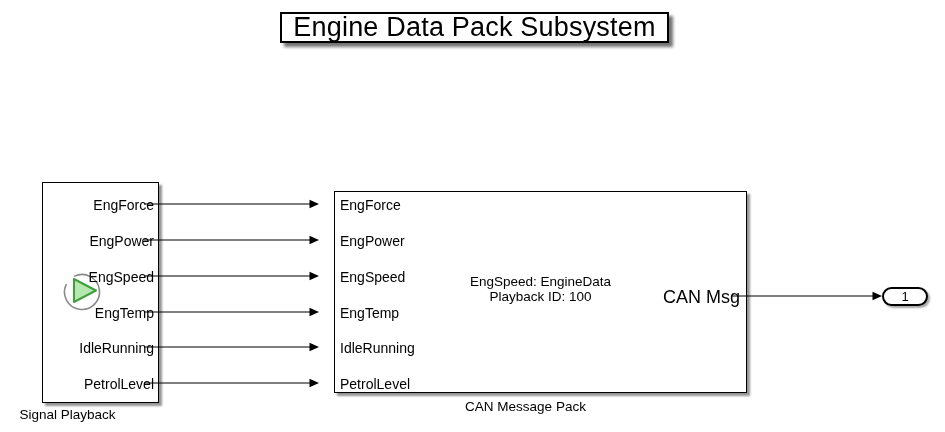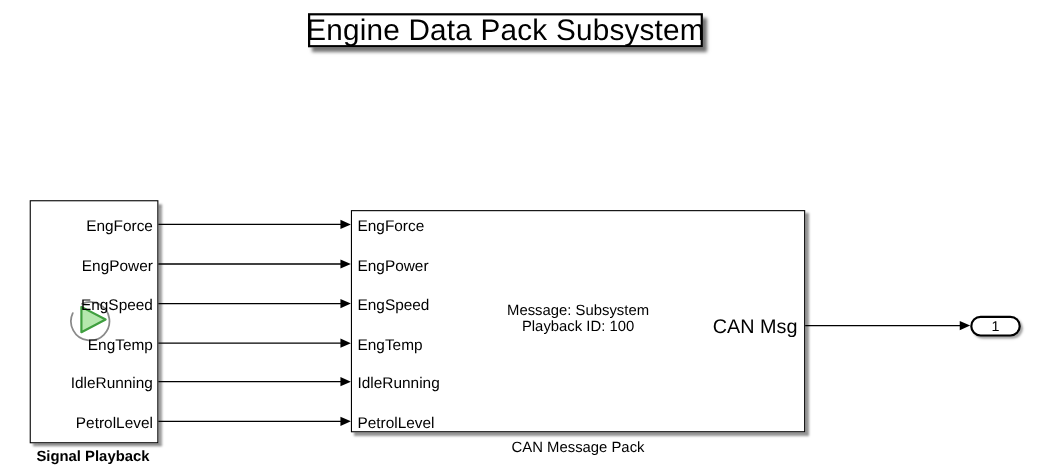--- a/index.html
+++ b/index.html
@@ -8,36 +8,37 @@
     position: relative;
     width: 945px;
     height: 432px;
     background: #ffffff;
     overflow: hidden;
   }
   
   .title-box {
     position: absolute;
     left: 280px; top: 12px;
-    width: 359px; height: 31px;
+    width: 389px; height: 31px;
     box-sizing: border-box;
     background: #ffffff;
     border: 2px solid #000;
     box-shadow: 4px 4px 3px rgba(0,0,0,0.55);
     display: flex; align-items: center; justify-content: center;
   }
   .title-box span { font-size: 27px; letter-spacing: 0.2px; white-space: nowrap; }
 
   
   .block {
     position: absolute;
     box-sizing: border-box;
     background: #ffffff;
     border: 1.5px solid #000;
     box-shadow: 3px 3px 2px rgba(0,0,0,0.42);
+    margin-left: 15px;
   }
   #sp-block   { left: 27px;  top: 182px; width: 117px; height: 221px; }
   #can-block  { left: 319px; top: 191px; width: 413px; height: 202px; }
 
   .port-label {
     position: absolute;
     height: 18px; line-height: 18px;
     font-size: 14px;
     white-space: nowrap;
     z-index: 3;
@@ -60,21 +61,21 @@
     font-size: 18px;
   }
 
   .block-name {
     position: absolute;
     text-align: center;
     font-size: 13.5px;
     height: 17px; line-height: 17px;
     white-space: nowrap;
   }
-  #sp-name  { left: 26px;  top: 406px; width: 117px; font-weight: bold; }
+  #sp-name  { left: 9px;  top: 406px; width: 117px; }
   #can-name { left: 319px; top: 398px; width: 413px; }
 
   
   #playback-icon {
     position: absolute;
     left: 62px; top: 272px;
     z-index: 1;
   }
 
   
@@ -148,21 +149,21 @@
 
   <div id="can-block" class="block">
     <div class="port-label in-label" style="top:4px">EngForce</div>
     <div class="port-label in-label" style="top:40px">EngPower</div>
     <div class="port-label in-label" style="top:76px">EngSpeed</div>
     <div class="port-label in-label" style="top:112px">EngTemp</div>
     <div class="port-label in-label" style="top:147px">IdleRunning</div>
     <div class="port-label in-label" style="top:183px">PetrolLevel</div>
 
     <div class="center-info">
-      <div>Message: Subsystem</div>
+      <div>EngSpeed: EngineData</div>
       <div>Playback ID: 100</div>
     </div>
 
     <div class="can-msg-label">CAN Msg</div>
   </div>
 
   <div id="can-name" class="block-name">CAN Message Pack</div>
 
   <div class="outport">
     <span>1</span>

